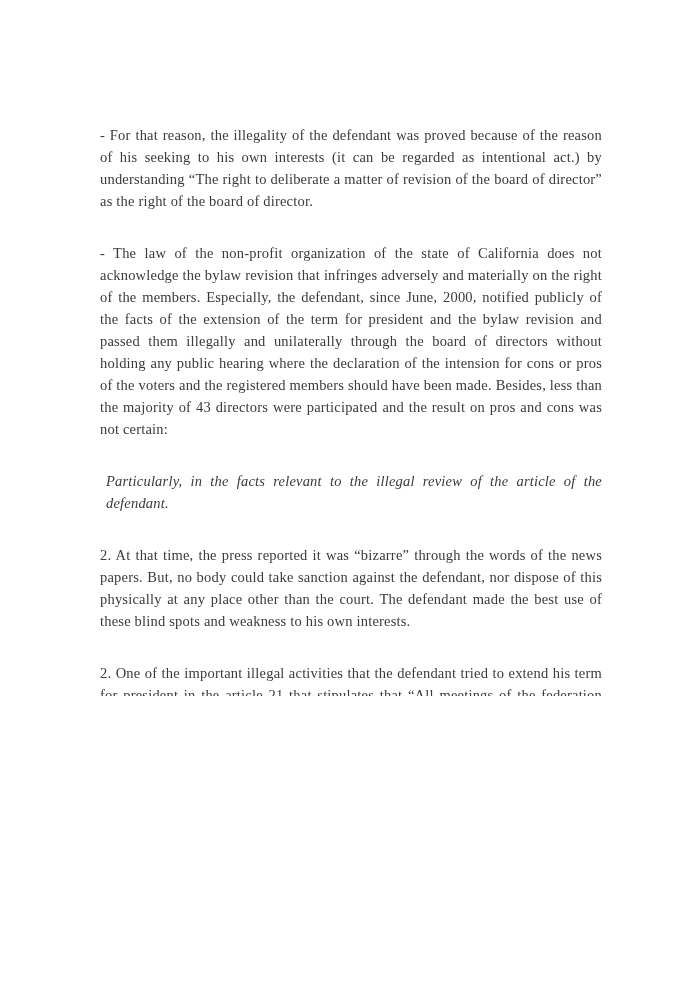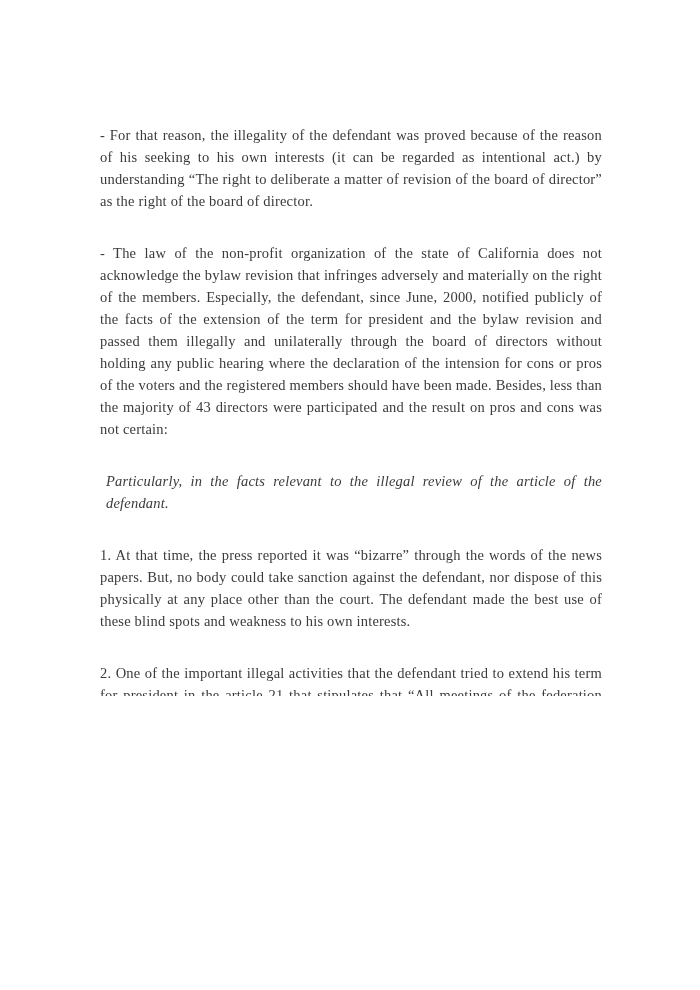--- a/index.html
+++ b/index.html
@@ -47,20 +47,20 @@
 </head>
 <body>
 
 <div class="page">
   <p class="para">- For that reason, the illegality of the defendant was proved because of the reason of his seeking to his own interests (it can be regarded as intentional act.) by understanding “The right to deliberate a matter of revision of the board of director” as the right of the board of director.</p>
 
   <p class="para">- The law of the non-profit organization of the state of California does not acknowledge the bylaw revision that infringes adversely and materially on the right of the members. Especially, the defendant, since June, 2000, notified publicly of the facts of the extension of the term for president and the bylaw revision and passed them illegally and unilaterally through the board of directors without holding any public hearing where the declaration of the intension for cons or pros of the voters and the registered members should have been made. Besides, less than the majority of 43 directors were participated and the result on pros and cons was not certain:</p>
 
   <p class="para indent-small">Particularly, in the facts relevant to the illegal review of the article of the defendant.</p>
 
-  <p class="para">1. At that time, the press reported it was “bizarre” through the words of the news papers. But, no body could take sanction against the defendant, nor dispose of this physically at any place other than the court. The defendant made the best use of these blind spots and weakness to his own interests.</p>
+  <p class="para">2. At that time, the press reported it was “bizarre” through the words of the news papers. But, no body could take sanction against the defendant, nor dispose of this physically at any place other than the court. The defendant made the best use of these blind spots and weakness to his own interests.</p>
 
   <p class="para tight">2. One of the important illegal activities that the defendant tried to extend his term for president in the article 21 that stipulates that “All meetings of the federation shall be effective with the presence of a majority of the members, and all the decisions shall be made by majority vote. However, revision of the bylaws shall require favorable votes from two thirds of the registered members.” Is the fact that the defendant amended some of the important articles anomaly by convening the minimum numbers of directors without agreement of the voters and the registered members who elected the president.</p>
 
   <p class="para continuation">This proves the fact that the defendant completely ignored the code of</p>
 
   <div class="page-number">17</div>
 </div>
 
 </body></html>

